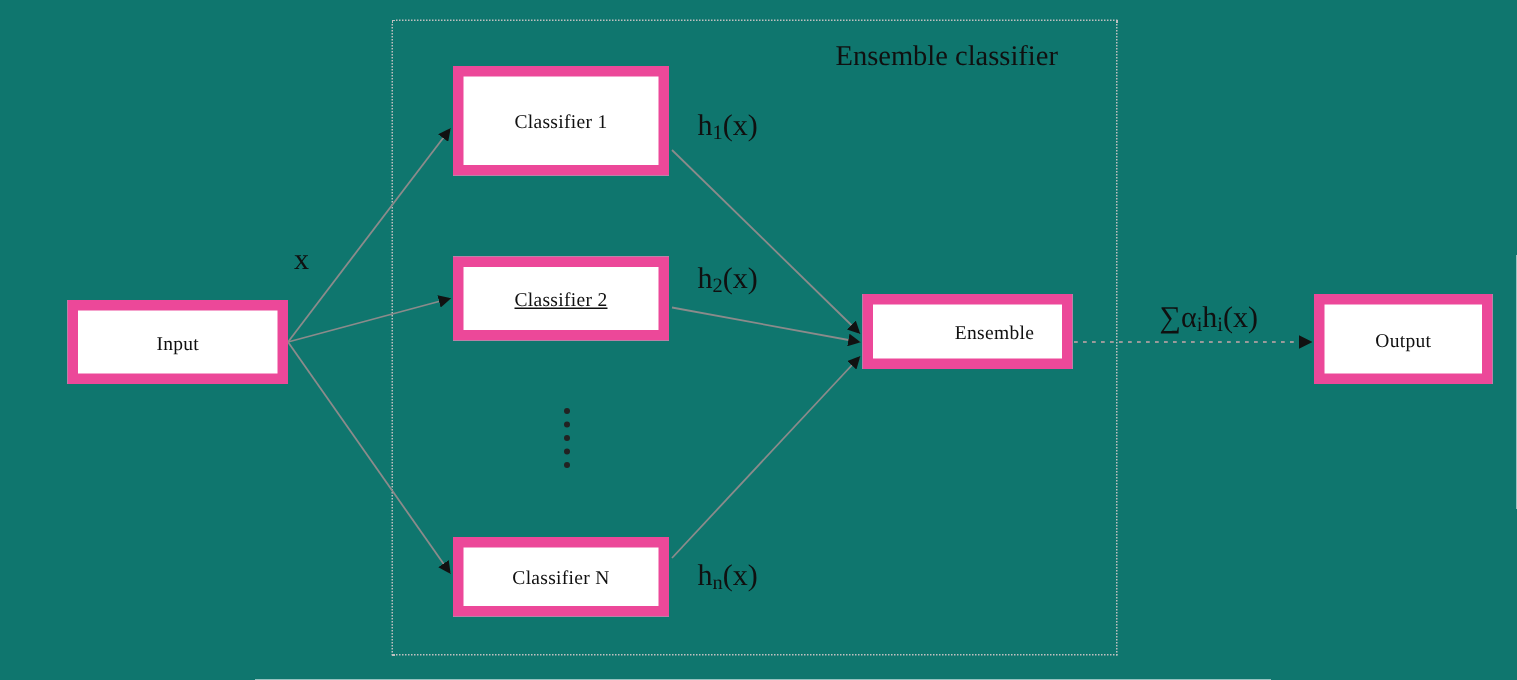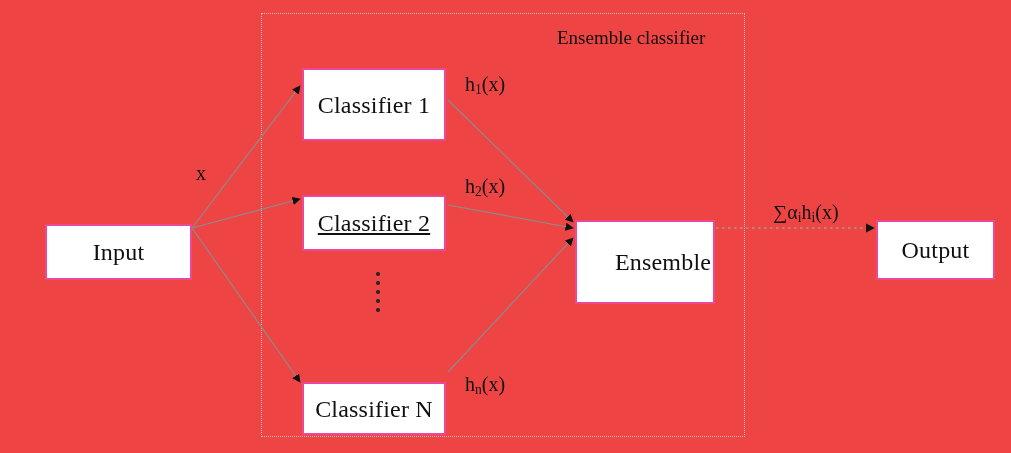--- a/index.html
+++ b/index.html
@@ -4,45 +4,44 @@
 <style>
   html, body {
     margin: 0;
     padding: 0;
     background: #ffffff;
   }
   #canvas {
     position: relative;
     width: 1011px;
     height: 453px;
-    background: #ef4444;
+    background: #0f766e;
     overflow: hidden;
     font-family: "Liberation Serif", "DejaVu Serif", serif;
   }
   #wires {
     position: absolute;
     left: 0;
     top: 0;
     width: 1011px;
     height: 453px;
     pointer-events: none;
   }
   .node {
     position: absolute;
     box-sizing: border-box;
-    border: 2px solid #ec4899;
+    border: 7px solid #ec4899;
     background: #ffffff;
     display: flex;
     align-items: center;
     justify-content: center;
     color: #101010;
-    font-size: 24px;
+    font-size: 13px;
     line-height: 1;
     letter-spacing: 0.2px;
-    margin-top: 24px;
   }
   .edge-label {
     position: absolute;
     color: #101010;
     font-size: 20px;
     line-height: 1;
     white-space: nowrap;
   }
   .edge-label sub {
     font-size: 0.68em;
@@ -107,21 +106,21 @@
   </svg>
 
   <div class="node" style="left:45px; top:200px; width:147px; height:56px;">Input</div>
 
   <div class="node" style="left:302px; top:44px; width:144px; height:73px;">Classifier 1</div>
 
   <div class="node" style="left:302px; top:171px; width:144px; height:56px;text-decoration:underline;">Classifier 2</div>
 
   <div class="node" style="left:302px; top:358px; width:144px; height:53px;">Classifier N</div>
 
-  <div class="node" style="left:575px; top:196px; width:140px; height:84px;padding-left:36px;">Ensemble</div>
+  <div class="node" style="left:575px; top:196px; width:140px; height:50px;padding-left:36px;">Ensemble</div>
 
   <div class="node" style="left:876px; top:196px; width:119px; height:60px;">Output</div>
 
   <div class="vdots" style="left:375px; top:272px; width:6px; height:40px;">
     <i></i>
       <i></i>
       <i></i>
       <i></i>
       <i></i>
   </div>

